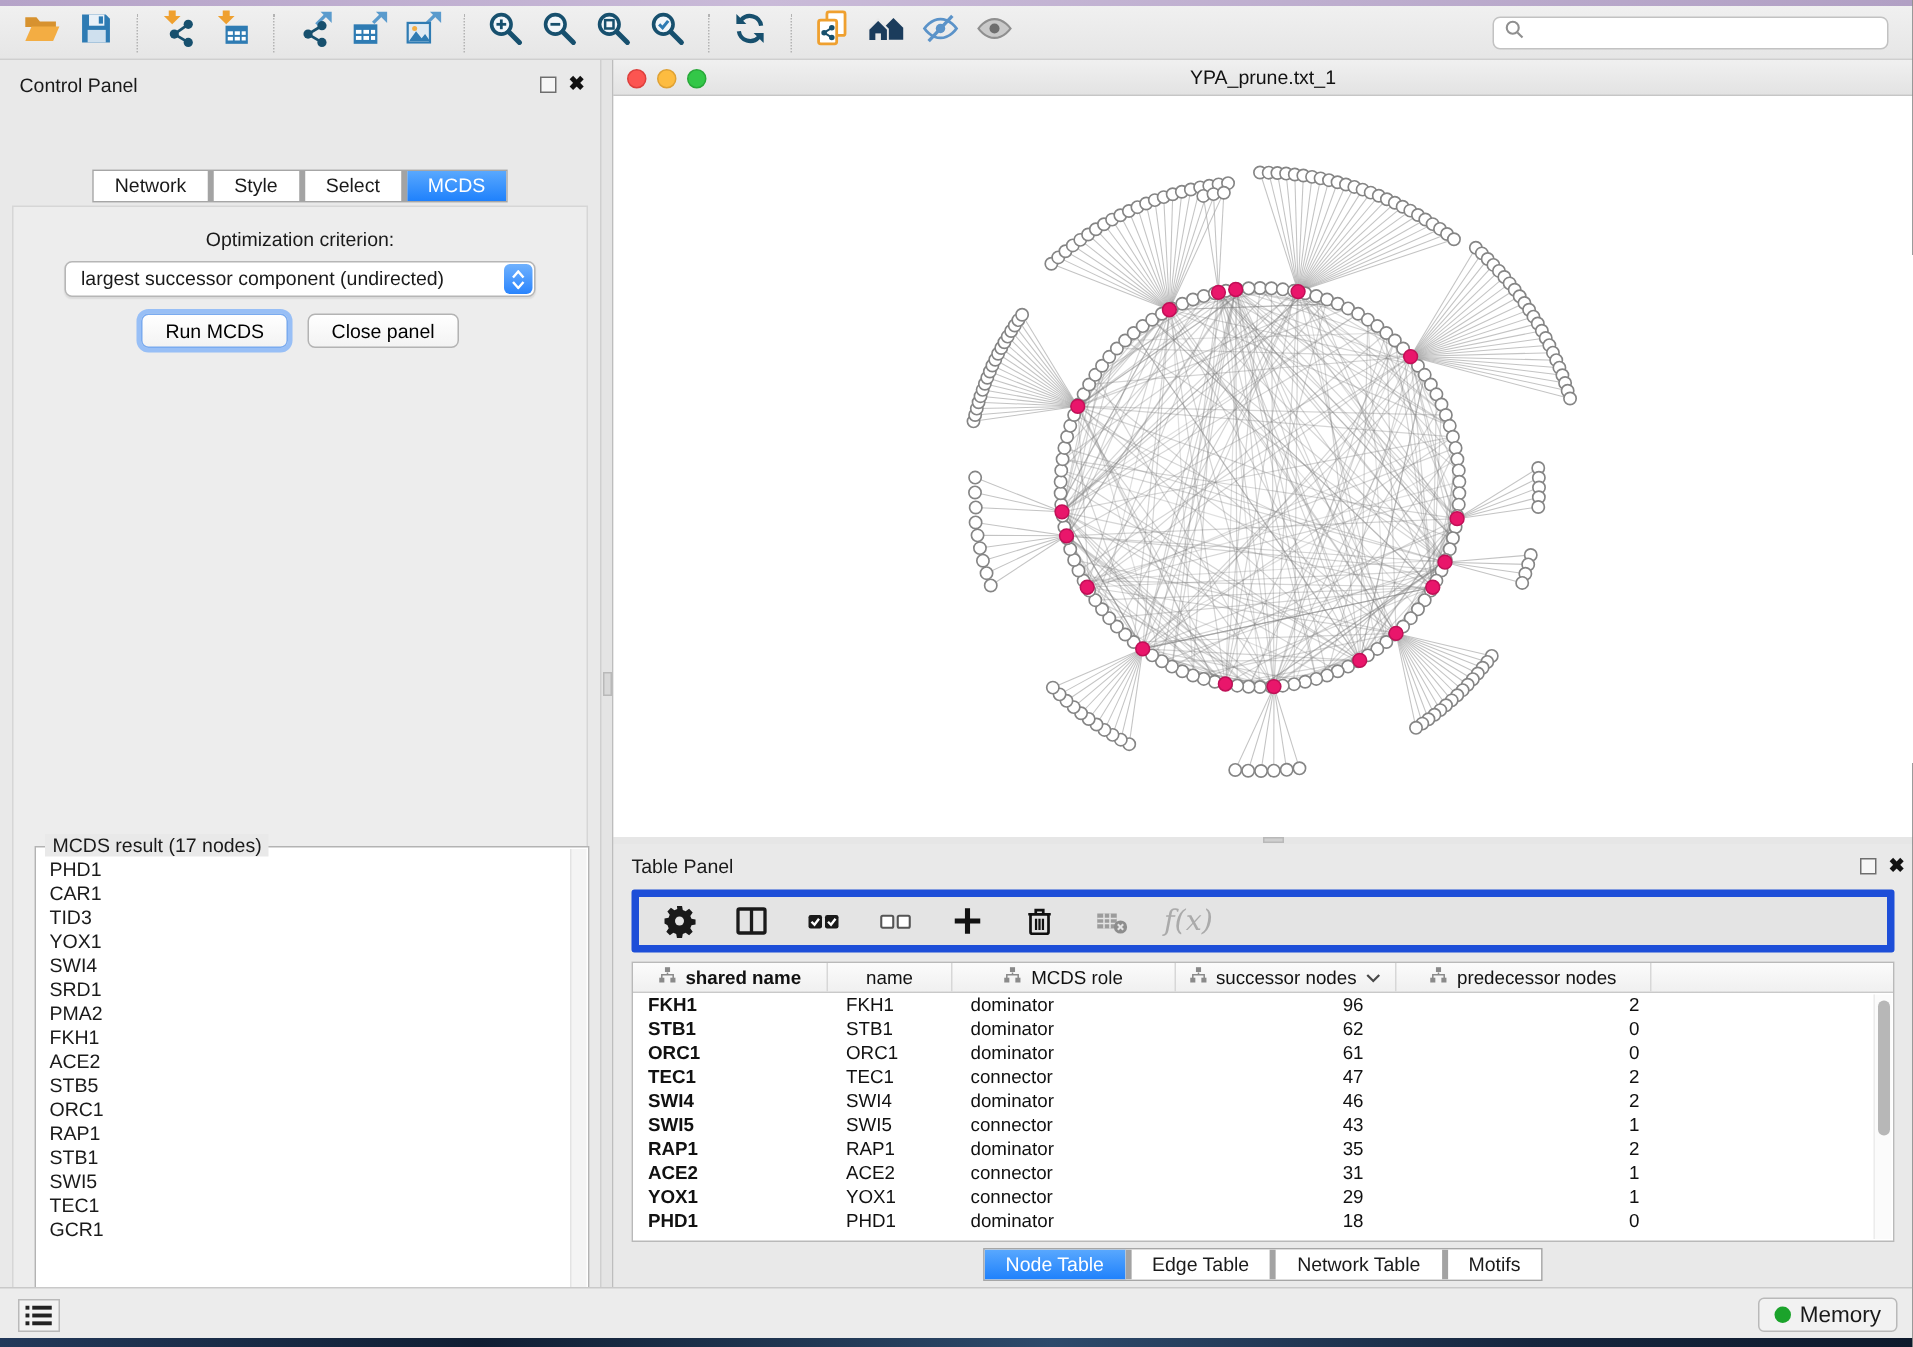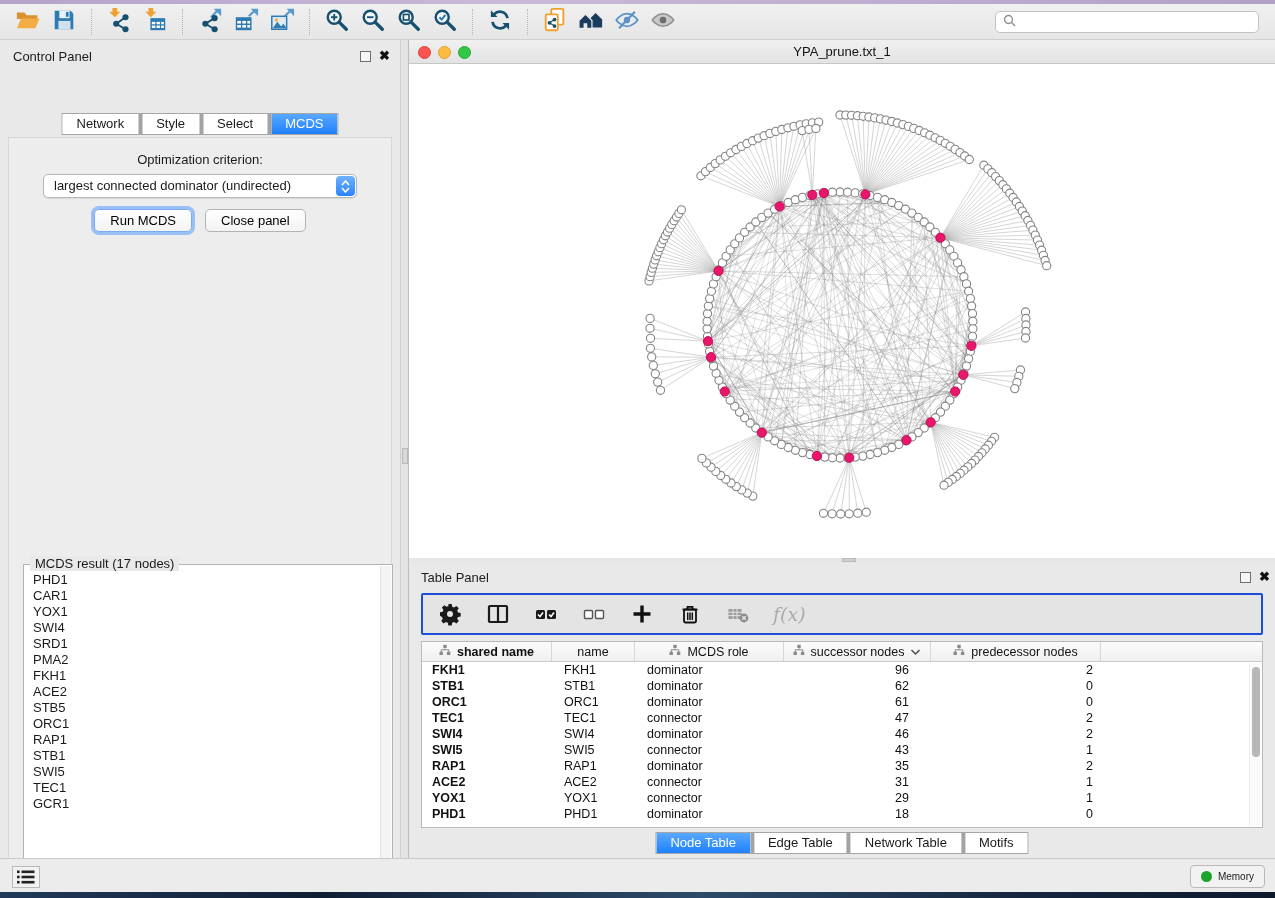--- a/index.html
+++ b/index.html
@@ -85,21 +85,21 @@
   .net-title { position:absolute; left:0; right:0; top:4px; text-align:center; font-size:13px; color:#111; }
   .net-canvas { position:absolute; left:409px; top:64px; width:866px; height:494px; background:#fff; }
   .net-canvas svg { display:block; }
 
   
   .table-panel { position:absolute; left:409px; top:563px; width:866px; height:295px; background:#e9e9e9; }
   .tp-title { position:absolute; left:12px; top:7px; font-size:13px; }
   .table-panel .win-float { left:831px; top:9px; }
   .table-panel .win-close { left:850px; top:6px; }
   .tp-toolbar { position:absolute; left:12px; top:30px; right:12px; height:42px;
-    background:#e4e4e4; border:2px solid #1d4ed8; border-radius:2px;
+    background:#e4e4e4; border:5px solid #1d4ed8; border-radius:2px;
     display:flex; align-items:center; gap:22px; padding-left:14px; }
   .tp-btn { display:flex; align-items:center; justify-content:center; width:26px; height:26px; }
   .tp-btn svg { width:24px; height:24px; }
   .fx { font-family:"DejaVu Serif", serif; font-style:italic; font-size:19px; color:#aaa; }
 
   .node-table { position:absolute; left:12px; top:78px; right:12px; height:187px;
     background:#fff; border:1px solid #b9b9b9; }
   .nt-header { display:flex; height:20px; background:linear-gradient(#fbfbfb,#f0f0f0);
     border-bottom:1px solid #c9c9c9; }
   .hcell { display:flex; align-items:center; justify-content:center; gap:6px;
@@ -118,21 +118,21 @@
 
   
   .status-bar { position:absolute; left:0; top:858px; right:0; height:34px;
     background:#ececec; border-top:1px solid #c9c9c9; }
   .list-btn { position:absolute; left:12px; top:7px; width:28px; height:22px;
     background:#f2f2f2; border:1px solid #b9b9b9; display:flex; align-items:center; justify-content:center; }
   .memory-btn { position:absolute; right:10px; top:6px; height:23px; padding:0 10px;
     background:#f2f2f2; border:1px solid #b9b9b9; border-radius:4px;
     display:flex; align-items:center; gap:6px; }
   .mem-dot { width:11px; height:11px; border-radius:50%; background:#1ba32b; }
-  .memory-btn span.lbl { font-size:10px; }
+  .memory-btn span.lbl { font-size:15px; }
 </style>
 </head>
 <body>
 
 <div id="app">
   <div class="top-strip"></div>
 
   <div class="toolbar">
     <div class="tb-btn">
         <span><svg viewBox="0 0 28 28" width="26" height="26">
@@ -305,39 +305,40 @@
     </div>
     <div class="segmented cp-tabs">
       <span class="seg">Network</span>
       <span class="seg">Style</span>
       <span class="seg">Select</span>
       <span class="seg selected">MCDS</span>
     </div>
     <div class="cp-content">
       <div class="opt-label">Optimization criterion:</div>
       <div class="dropdown">
-        <span>largest connected dominator (undirected)</span>
+        <span>largest successor component (undirected)</span>
         <span class="dd-stepper">
           <svg width="9" height="6" viewBox="0 0 9 6">
               <polyline points="1,5 4.5,1 8,5" fill="none" stroke="#fff" stroke-width="1.6"></polyline>
             </svg>
           <svg width="9" height="6" viewBox="0 0 9 6">
               <polyline points="1,1 4.5,5 8,1" fill="none" stroke="#fff" stroke-width="1.6"></polyline>
             </svg>
         </span>
       </div>
       <div class="btn-row">
         <button class="mac-btn focused">Run MCDS</button>
         <button class="mac-btn">Close panel</button>
       </div>
       <div class="result-box">
         <span class="result-legend">MCDS result (17 nodes)</span>
         <ul class="result-list">
             <li>PHD1</li>
             <li>CAR1</li>
+            <li>TID3</li>
             <li>YOX1</li>
             <li>SWI4</li>
             <li>SRD1</li>
             <li>PMA2</li>
             <li>FKH1</li>
             <li>ACE2</li>
             <li>STB5</li>
             <li>ORC1</li>
             <li>RAP1</li>
             <li>STB1</li>

